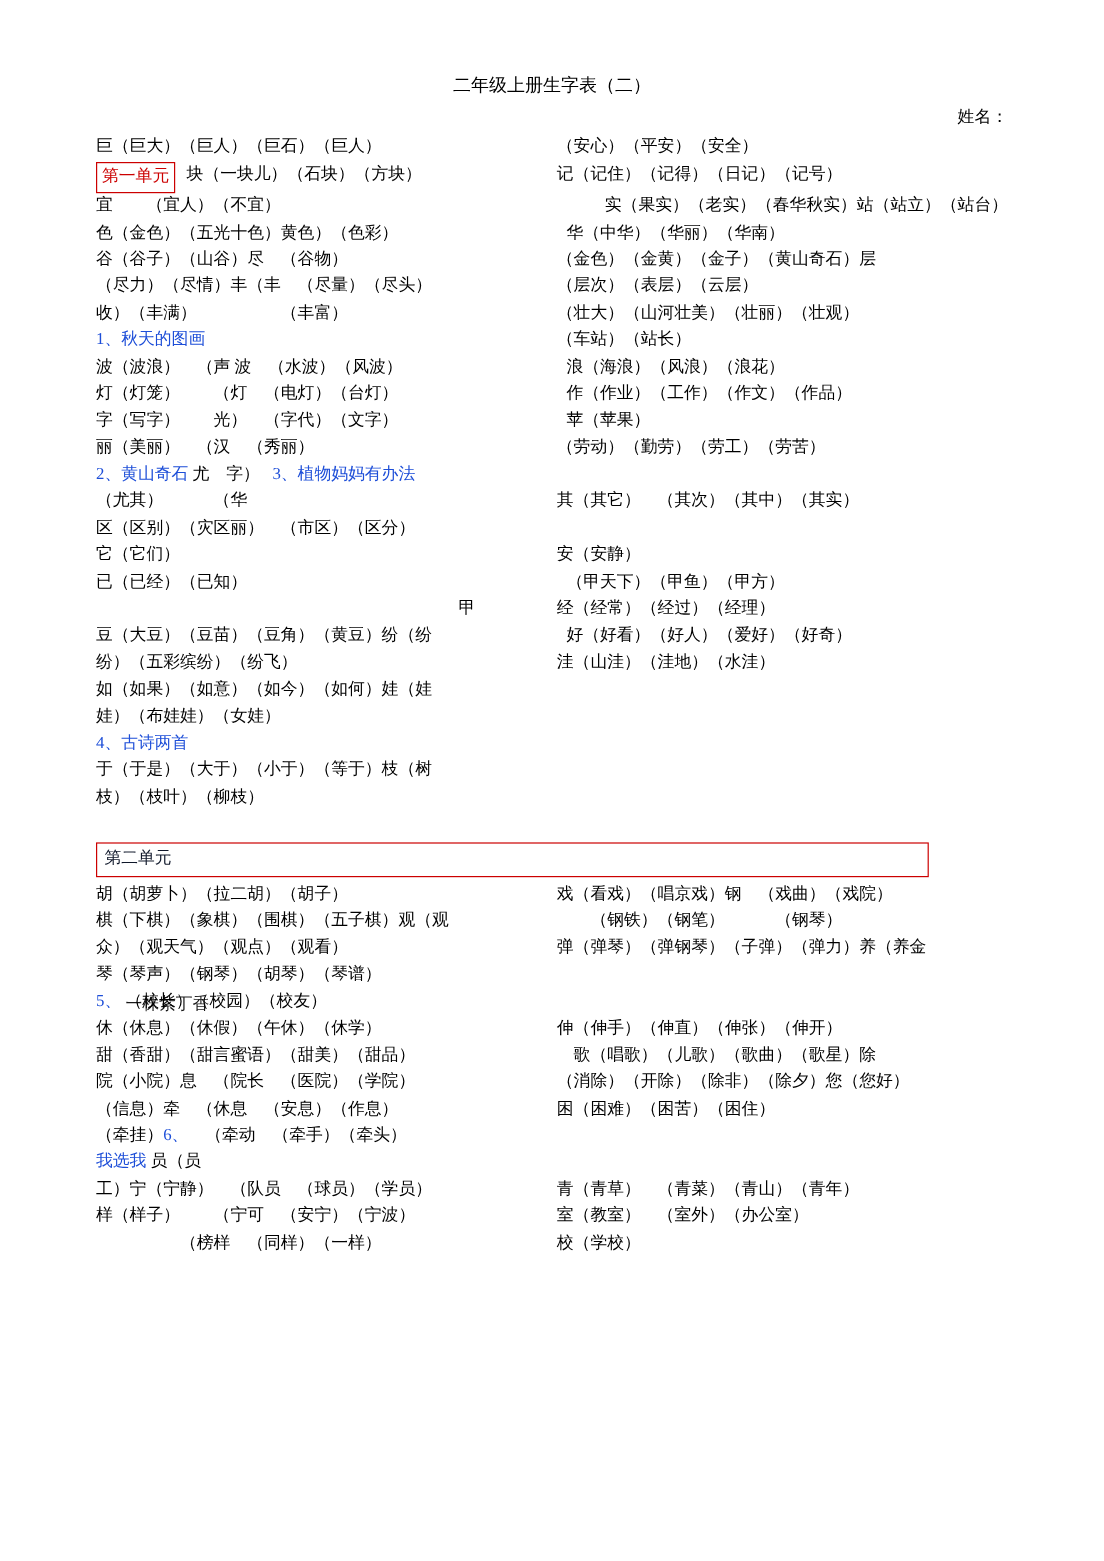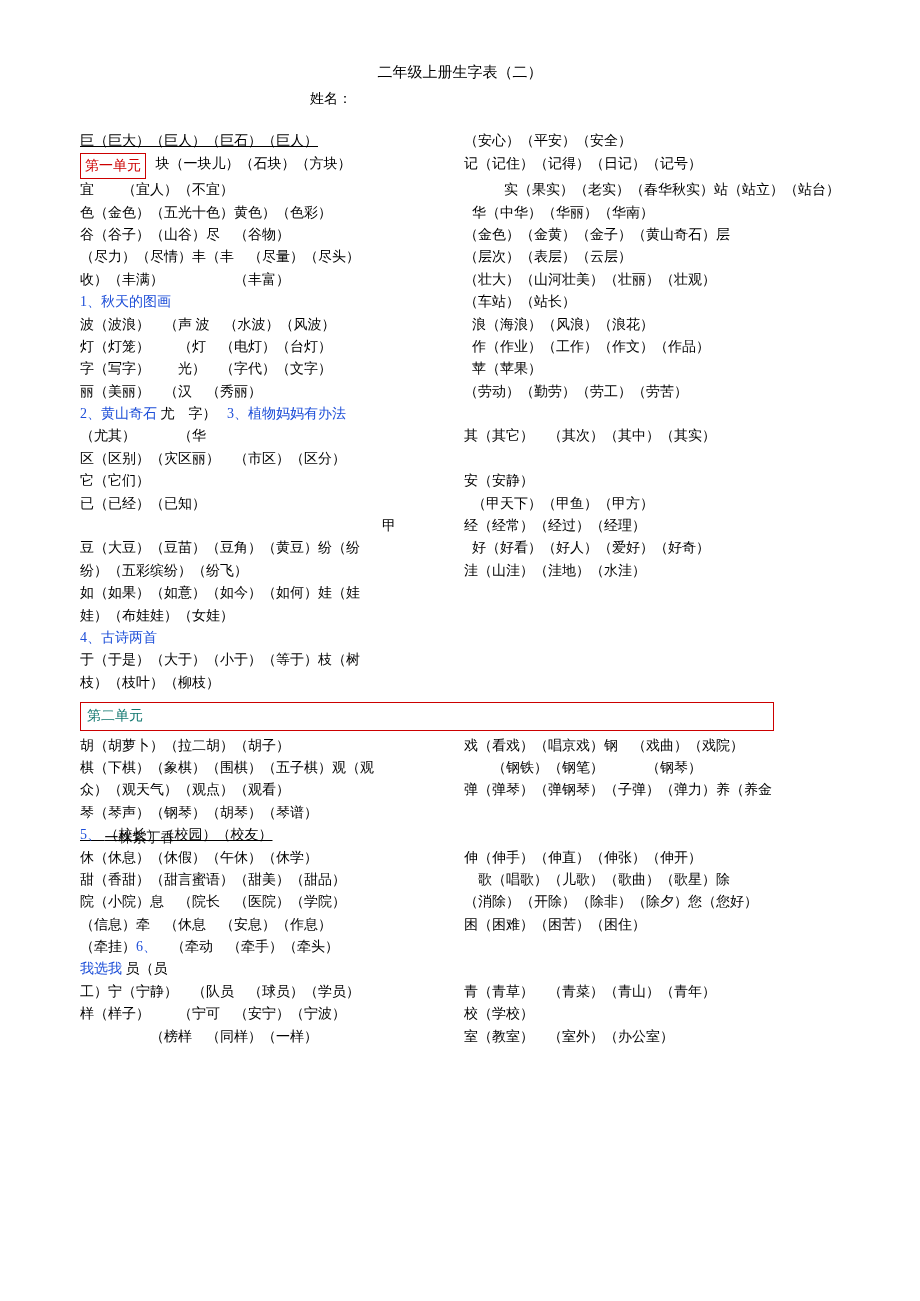--- a/index.html
+++ b/index.html
@@ -12,23 +12,23 @@
     box-sizing: border-box;
     line-height: 1.6;
     background: #fff;
   }
   .title {
     text-align: center;
     font-size: 15px;
     margin-bottom: 4px;
   }
   .name-line {
-    text-align: left;
+    text-align: right;
     padding-left: 230px;
-    margin-bottom: 20px;
+    margin-bottom: 2px;
     font-family: Liberation Serif, serif;
   }
   .row {
     display: flex;
     align-items: flex-start;
   }
   .leftcol {
     width: 50%;
     padding-right: 4px;
   }
@@ -41,41 +41,40 @@
     border: 1px solid #c00;
     color: #c00;
     padding: 1px 4px;
     font-size: 14px;
     margin-right: 6px;
     vertical-align: top;
     text-align: center;
   }
   .unit-box-wide {
     border: 1px solid #c00;
-    color: #0f766e;
+    color: #0f172a;
     padding: 2px 6px;
     font-size: 14px;
-    margin: 2px 0 4px 0;
+    margin: 20px 0 4px 0;
     width: 680px;
   }
   .lesson {
     color: #1d4ed8;
   }
   .line {
     display: block;
   }
   .indent {
     padding-left: 8px;
   }
   .spacer {
     height: 6px;
   }
   .overlap-wrap {
     position: relative;
-    text-decoration: underline;
   }
   .overlap-a {
     position: relative;
     z-index: 2;
   }
   .overlap-b {
     position: absolute;
     left: 0; top: 0;
     z-index: 1;
     opacity: 0.9;
@@ -235,16 +234,16 @@
   <span>员（员</span>
 </div>
 <div class="row">
   <div class="leftcol">
     <span class="line">工）宁（宁静）　（队员　（球员）（学员）</span>
     <span class="line">样（样子）　　（宁可　（安宁）（宁波）</span>
     <span class="line">　　　　　（榜样　（同样）（一样）</span>
   </div>
   <div class="rightcol">
     <span class="line">青（青草）　（青菜）（青山）（青年）</span>
+    <span class="line">室（教室）　（室外）（办公室）</span>
     <span class="line">校（学校）</span>
-    <span class="line">室（教室）　（室外）（办公室）</span>
   </div>
 </div>
 
 </body></html>

